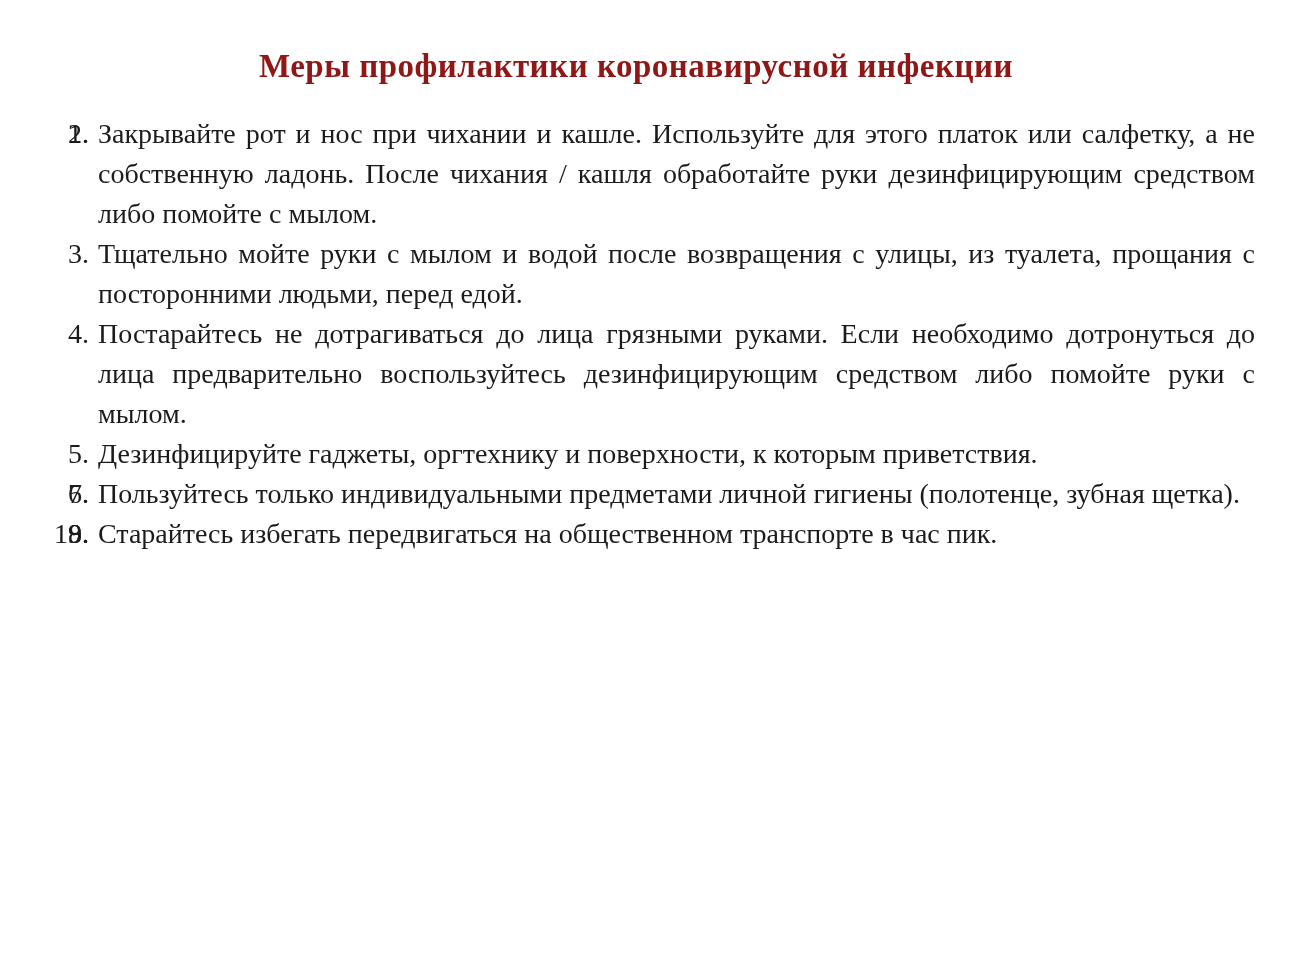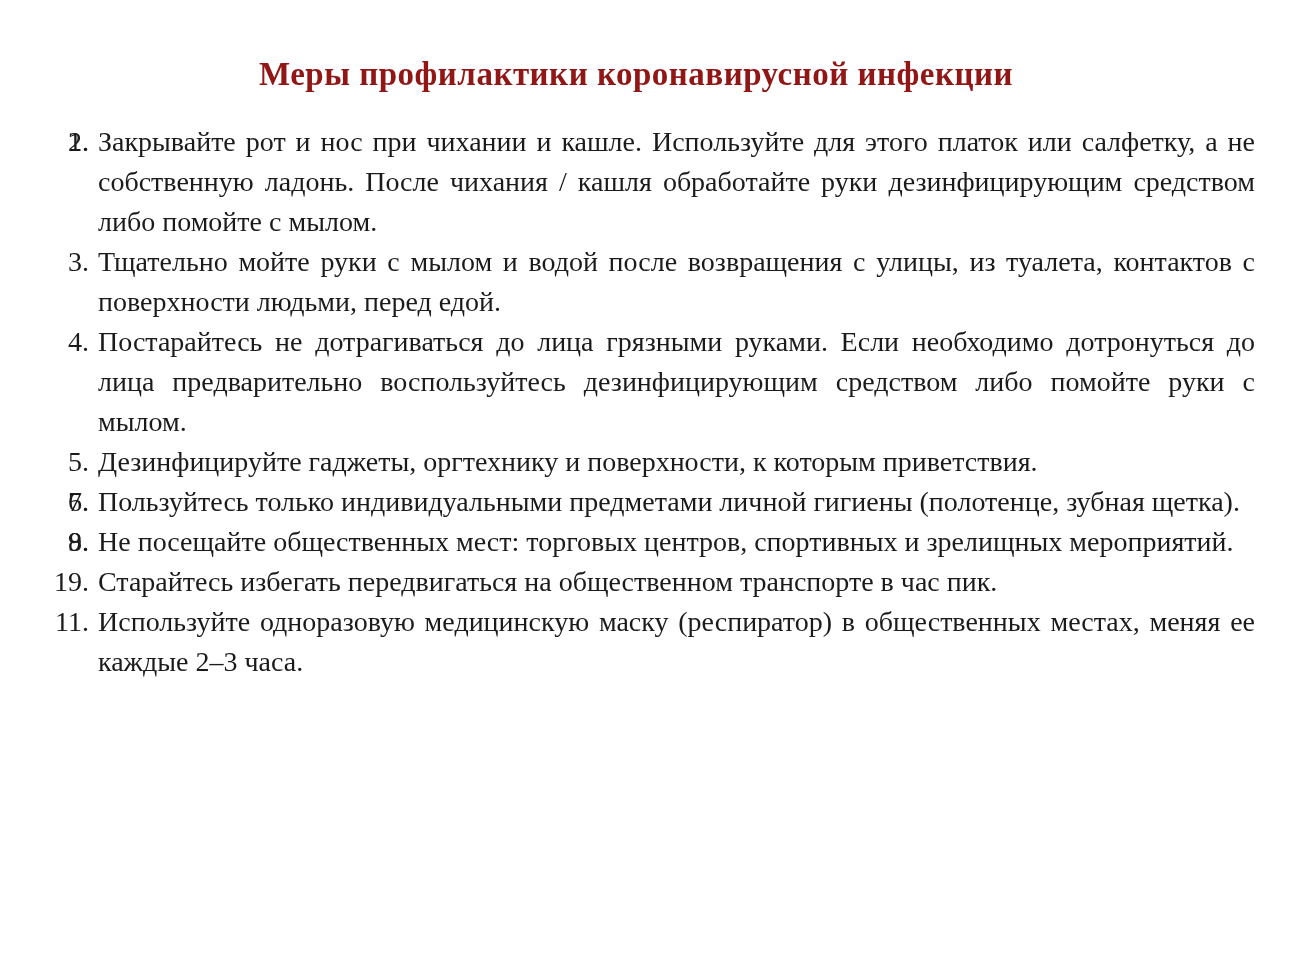--- a/index.html
+++ b/index.html
@@ -10,21 +10,21 @@
   .page {
     position: relative;
     width: 1305px;
     height: 975px;
     background: #ffffff;
     overflow: hidden;
     font-family: "Liberation Serif", "DejaVu Serif", serif;
     color: #1b1b1b;
   }
   .title {
-    margin: 12px;
+    margin: 4px;
     padding: 42px 33px 0 0;
     text-align: center;
     font-size: 33px;
     line-height: 40px;
     font-weight: bold;
     color: #911616;
     letter-spacing: 0.5px;
   }
   ol.prevention-list {
     list-style: none;
@@ -55,21 +55,21 @@
   <ol class="prevention-list">
     <li>
       <span class="num">1.</span>
     </li>
     <li>
       <span class="num">2.</span>
       <span class="txt">Закрывайте рот и нос при чихании и кашле. Используйте для этого платок или салфетку, а не собственную ладонь. После чихания / кашля обработайте руки дезинфицирующим средством либо помойте с мылом.</span>
     </li>
     <li>
       <span class="num">3.</span>
-      <span class="txt">Тщательно мойте руки с мылом и водой после возвращения с улицы, из туалета, контактов с поверхности людьми, перед едой.</span>
+      <span class="txt">Тщательно мойте руки с мылом и водой после возвращения с улицы, из туалета, прощания с посторонними людьми, перед едой.</span>
     </li>
     <li>
       <span class="num">4.</span>
       <span class="txt">Постарайтесь не дотрагиваться до лица грязными руками. Если необходимо дотронуться до лица предварительно воспользуйтесь дезинфицирующим средством либо помойте руки с мылом.</span>
     </li>
     <li>
       <span class="num">5.</span>
       <span class="txt">Дезинфицируйте гаджеты, оргтехнику и поверхности, к которым приветствия.</span>
     </li>
     <li>
@@ -77,24 +77,19 @@
     </li>
     <li>
       <span class="num">7.</span>
       <span class="txt">Пользуйтесь только индивидуальными предметами личной гигиены (полотенце, зубная щетка).</span>
     </li>
     <li>
       <span class="num">8.</span>
     </li>
     <li>
       <span class="num">9.</span>
-      <span class="txt">Не посещайте общественных мест: торговых центров, спортивных и зрелищных мероприятий.</span>
     </li>
     <li>
       <span class="num">19.</span>
       <span class="txt">Старайтесь избегать передвигаться на общественном транспорте в час пик.</span>
     </li>
-    <li>
-      <span class="num">11.</span>
-      <span class="txt">Используйте одноразовую медицинскую маску (респиратор) в общественных местах, меняя ее каждые 2–3 часа.</span>
-    </li>
   </ol>
 </div>
 
 </body></html>

